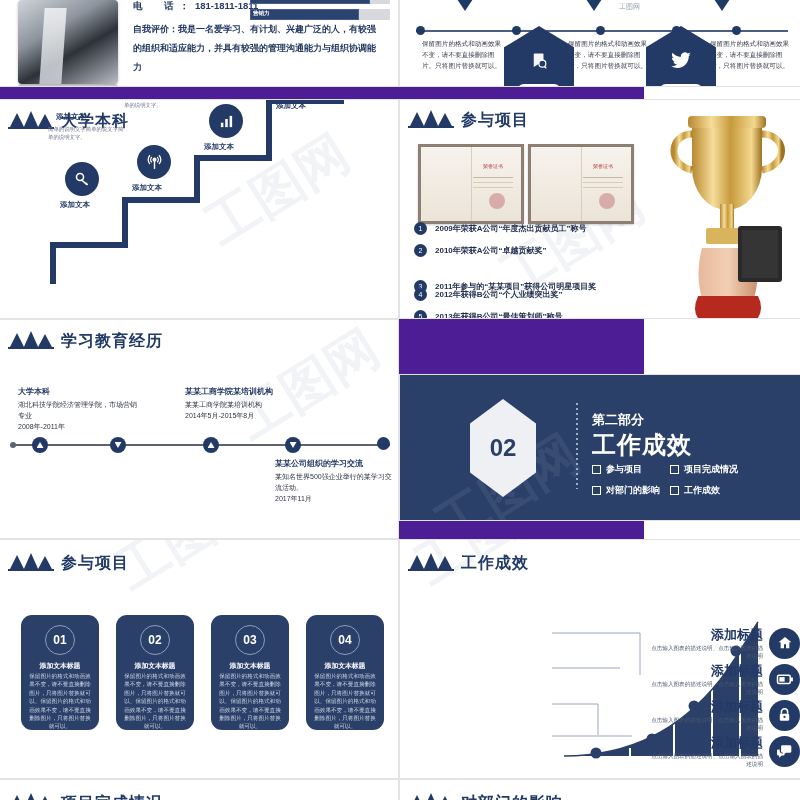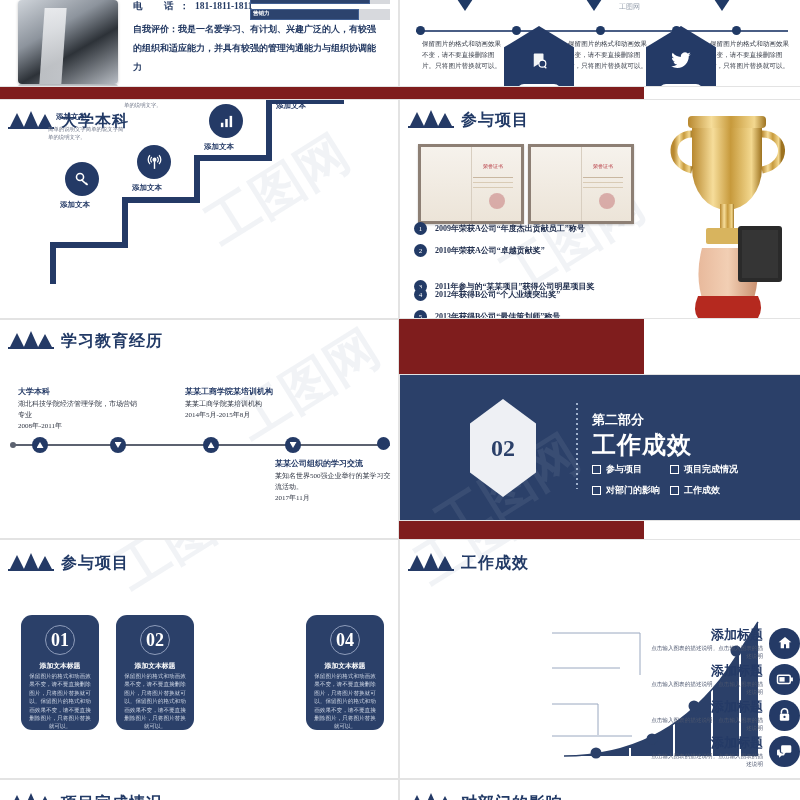--- a/index.html
+++ b/index.html
@@ -2,21 +2,21 @@
 <html><head>
 <meta charset="utf-8">
 <style>
   html,body{margin:0;padding:0;}
   body{
     width:800px;height:800px;overflow:hidden;
     background:#ffffff;
     font-family:"Liberation Sans","DejaVu Sans",sans-serif;
     color:#1f3057;
   }
-  .page{position:relative;width:644px;height:800px;background:#7f1d1d;font-family:Liberation Serif, serif;}
+  .page{position:relative;width:644px;height:800px;background:#4c1d95;}
 
   
   .slide{position:absolute;background:#fff;overflow:hidden;
          box-shadow:0 0 0 1px #e3e3e3;}
 
   
   .sec-head{display:flex;align-items:flex-end;gap:7px;position:absolute;}
   .mtn{width:46px;height:19px;flex:0 0 auto;}
   .sec-title{font-size:16px;font-weight:bold;color:#223a66;letter-spacing:1px;
              line-height:1;white-space:nowrap;}
@@ -116,21 +116,21 @@
   .p2-items{position:absolute;left:192px;top:88px;width:200px;
             display:grid;grid-template-columns:68px auto;row-gap:8px;column-gap:10px;}
   .p2-it{display:flex;align-items:center;gap:5px;font-size:9px;font-weight:bold;color:#fff;white-space:nowrap;}
   .p2-box{width:7px;height:7px;border:1.2px solid #fff;flex:0 0 auto;}
 
   
   .s7{left:0;top:540px;width:398px;height:238px;}
   .pcard{position:absolute;top:615px;width:78px;height:115px;background:#2b4069;border-radius:11px;}
   .pcirc{position:absolute;left:50%;transform:translateX(-50%);top:10px;width:28px;height:28px;
          border-radius:50%;border:1.4px solid #8e9cba;display:flex;align-items:center;justify-content:center;
-         color:#fff;font-size:18px;font-weight:bold;}
+         color:#fff;font-size:12px;font-weight:bold;}
   .pttl{position:absolute;left:0;right:0;top:46px;text-align:center;font-size:6.8px;font-weight:bold;color:#fff;}
   .pdesc{position:absolute;left:7px;right:7px;top:57px;font-size:5.6px;line-height:8.4px;color:#cdd5e4;text-align:center;}
 
   
   .s8{left:400px;top:540px;width:400px;height:238px;}
   .w-row{position:absolute;right:0;width:250px;display:flex;align-items:center;justify-content:flex-end;gap:0;}
   .w-txt{text-align:right;width:115px;}
   .w-h{font-size:13px;font-weight:bold;color:#243a66;}
   .w-p{font-size:5.6px;line-height:8px;color:#4c5costume;}
   .w-p{color:#4c566e;}
@@ -425,20 +425,25 @@
     <div class="pcard" style="left:21px;top:75px">
       <div class="pcirc">01</div>
       <div class="pttl">添加文本标题</div>
       <div class="pdesc">保留图片的格式和动画效果不变，请不要直接删除图片，只将图片替换就可以。保留图片的格式和动画效果不变，请不要直接删除图片，只将图片替换就可以。</div>
     </div>
     <div class="pcard" style="left:116px;top:75px">
       <div class="pcirc">02</div>
       <div class="pttl">添加文本标题</div>
       <div class="pdesc">保留图片的格式和动画效果不变，请不要直接删除图片，只将图片替换就可以。保留图片的格式和动画效果不变，请不要直接删除图片，只将图片替换就可以。</div>
     </div>
+    <div class="pcard" style="left:211px;top:75px">
+      <div class="pcirc">03</div>
+      <div class="pttl">添加文本标题</div>
+      <div class="pdesc">保留图片的格式和动画效果不变，请不要直接删除图片，只将图片替换就可以。保留图片的格式和动画效果不变，请不要直接删除图片，只将图片替换就可以。</div>
+    </div>
     <div class="pcard" style="left:306px;top:75px">
       <div class="pcirc">04</div>
       <div class="pttl">添加文本标题</div>
       <div class="pdesc">保留图片的格式和动画效果不变，请不要直接删除图片，只将图片替换就可以。保留图片的格式和动画效果不变，请不要直接删除图片，只将图片替换就可以。</div>
     </div>
   </div>
 
   <div class="slide s8">
     <div class="wm" style="left:10px;top:-45px">工图网</div>
     <div class="sec-head" style="left:8px;top:12px">

